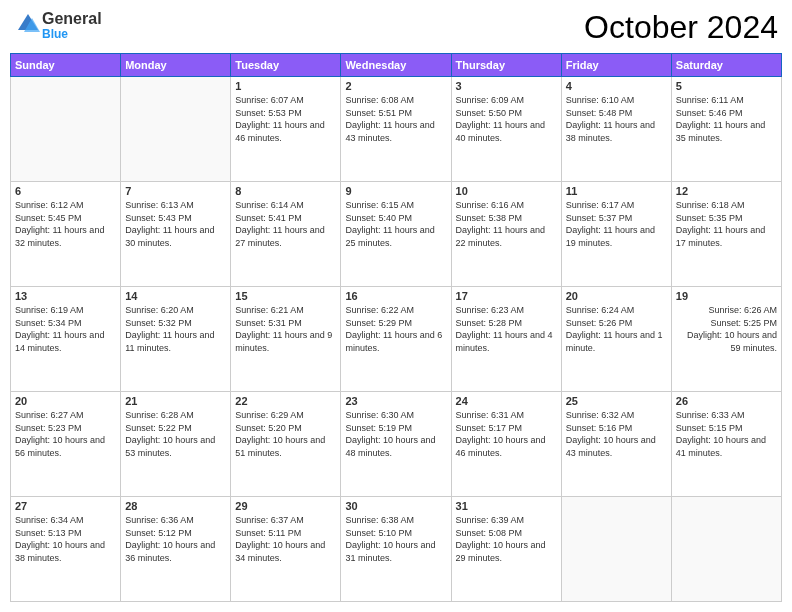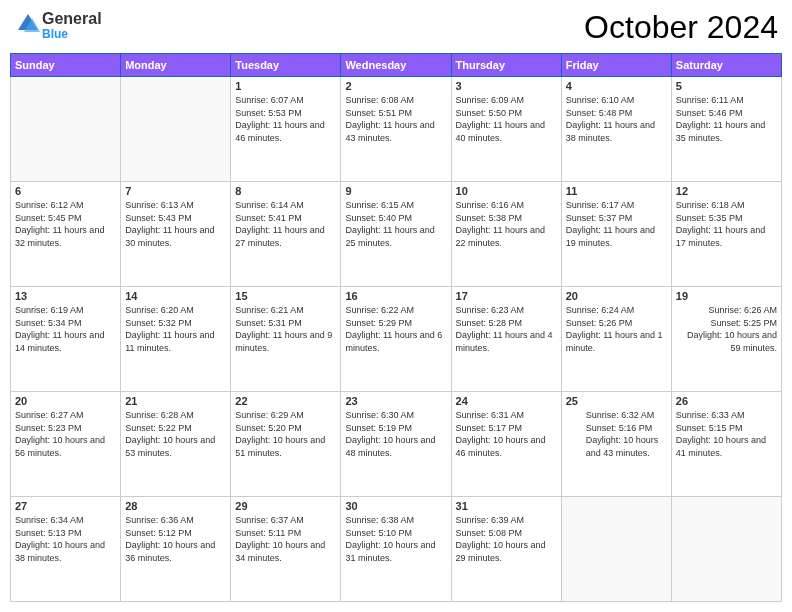--- a/index.html
+++ b/index.html
@@ -280,21 +280,21 @@
 Daylight: 10 hours and 48 minutes.</div>
           </td>
           <td>
             <span class="day-num">24</span>
             <div class="cell-text" style="white-space: pre-line;">Sunrise: 6:31 AM
 Sunset: 5:17 PM
 Daylight: 10 hours and 46 minutes.</div>
           </td>
           <td>
             <span class="day-num">25</span>
-            <div class="cell-text" style="white-space: pre-line; margin-left: 20px;">Sunrise: 6:32 AM
+            <div class="cell-text" style="white-space: pre-line;">Sunrise: 6:32 AM
 Sunset: 5:16 PM
 Daylight: 10 hours and 43 minutes.</div>
           </td>
           <td>
             <span class="day-num">26</span>
             <div class="cell-text" style="white-space: pre-line;">Sunrise: 6:33 AM
 Sunset: 5:15 PM
 Daylight: 10 hours and 41 minutes.</div>
           </td>
         </tr>

